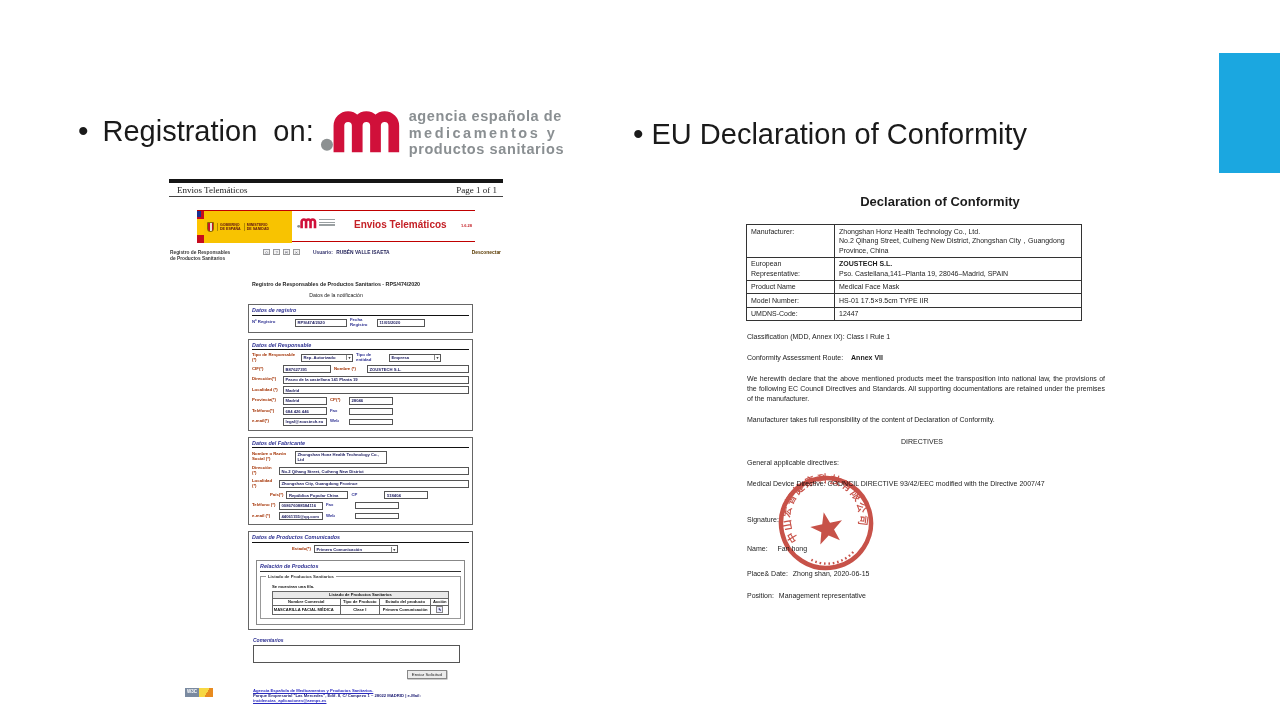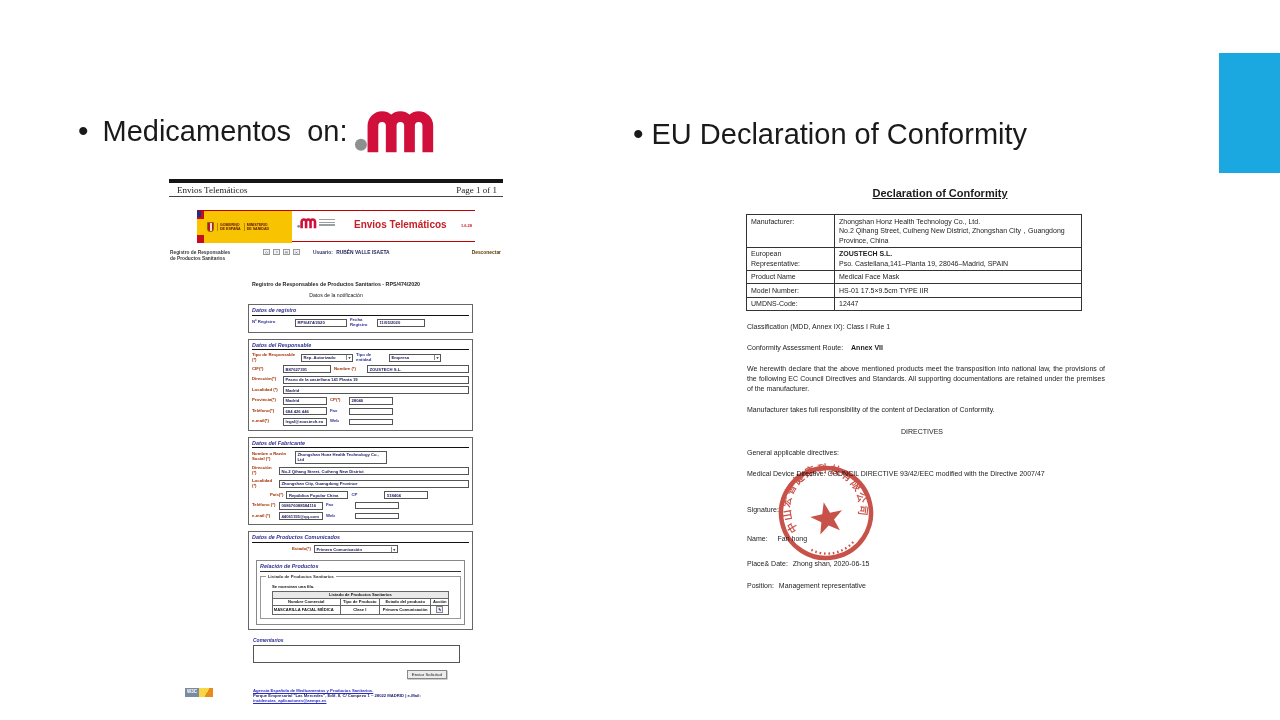--- a/index.html
+++ b/index.html
@@ -87,21 +87,21 @@
   .dfoot { margin:9px 0 0 5px; font-size:4.2px; line-height:5.4px; position:relative; }
   .dfoot .lnk { color:#2A2AC0; text-decoration:underline; font-weight:bold; }
   .dfoot .plain { color:#232377; font-weight:bold; }
   .w3c { position:absolute; left:-68px; top:0; display:inline-flex; height:9px; }
   .w3c .a { background:#7a8aa0; color:#fff; font-size:4.5px; font-weight:bold; padding:1px 2px; }
   .w3c .b { width:14px; background:linear-gradient(120deg,#f7d843 0 55%,#e88b1f 55% 100%); }
 
   
   .docR { position:absolute; left:743px; top:178px; width:394px; height:478px; background:#fff;
           color:#1c1c1c; font-size:7px; }
-  .rtitle { text-align:center; font-weight:bold; font-size:11px; margin-top:9px;text-decoration:underline; }
+  .rtitle { text-align:center; font-weight:bold; font-size:13px; margin-top:16px; }
   .rtable { border-collapse:collapse; margin:15px 0 0 3px; width:336px; }
   .rtable td { border:1px solid #333; padding:1.5px 4px; vertical-align:top; font-size:7px; line-height:9.5px; }
   .rtable td.lab { width:88px; }
   .rtable .bold { font-weight:bold; }
   .rp { margin:11px 5px 0 4px; width:358px; line-height:10px; }
   .rp.just { text-align:justify; }
   .rcenter { text-align:center; margin-top:13px; width:358px; }
   .rbold { font-weight:bold; }
   .sigblock { position:relative; margin-top:26px; }
   .sigline { margin:0 0 0 4px; line-height:10px; }
@@ -112,26 +112,31 @@
 </head>
 <body>
 
 <div class="slide">
 
   <div class="accent-block"></div>
 
 
   <div class="bullet bullet-left">
     <span class="bdot">•</span>
-    <span class="btext">Medicamentos  on:</span>
+    <span class="btext">Registration  on:</span>
     <div class="aemps-logo">
       <svg width="82" height="54" viewBox="0 0 130 82">
         <circle cx="11" cy="66" r="9.5" fill="#8C9091"></circle>
         <path d="M30 78 V36 a14.5 14.5 0 0 1 29 0 V78 M59 78 V36 a14.5 14.5 0 0 1 29 0 V78 M88 78 V36 a14.5 14.5 0 0 1 29 0 V78" fill="none" stroke="#D0103A" stroke-width="17"></path>
       </svg>
+      <div class="aemps-text">
+        <div class="l1">agencia española de</div>
+        <div class="l2">medicamentos y</div>
+        <div class="l1">productos sanitarios</div>
+      </div>
     </div>
   </div>
 
   <div class="bullet bullet-right">
     <span class="bdot">•</span>
     <span class="btext">EU Declaration of Conformity</span>
   </div>
 
   <div class="docL">
     <div class="pbar"></div>

